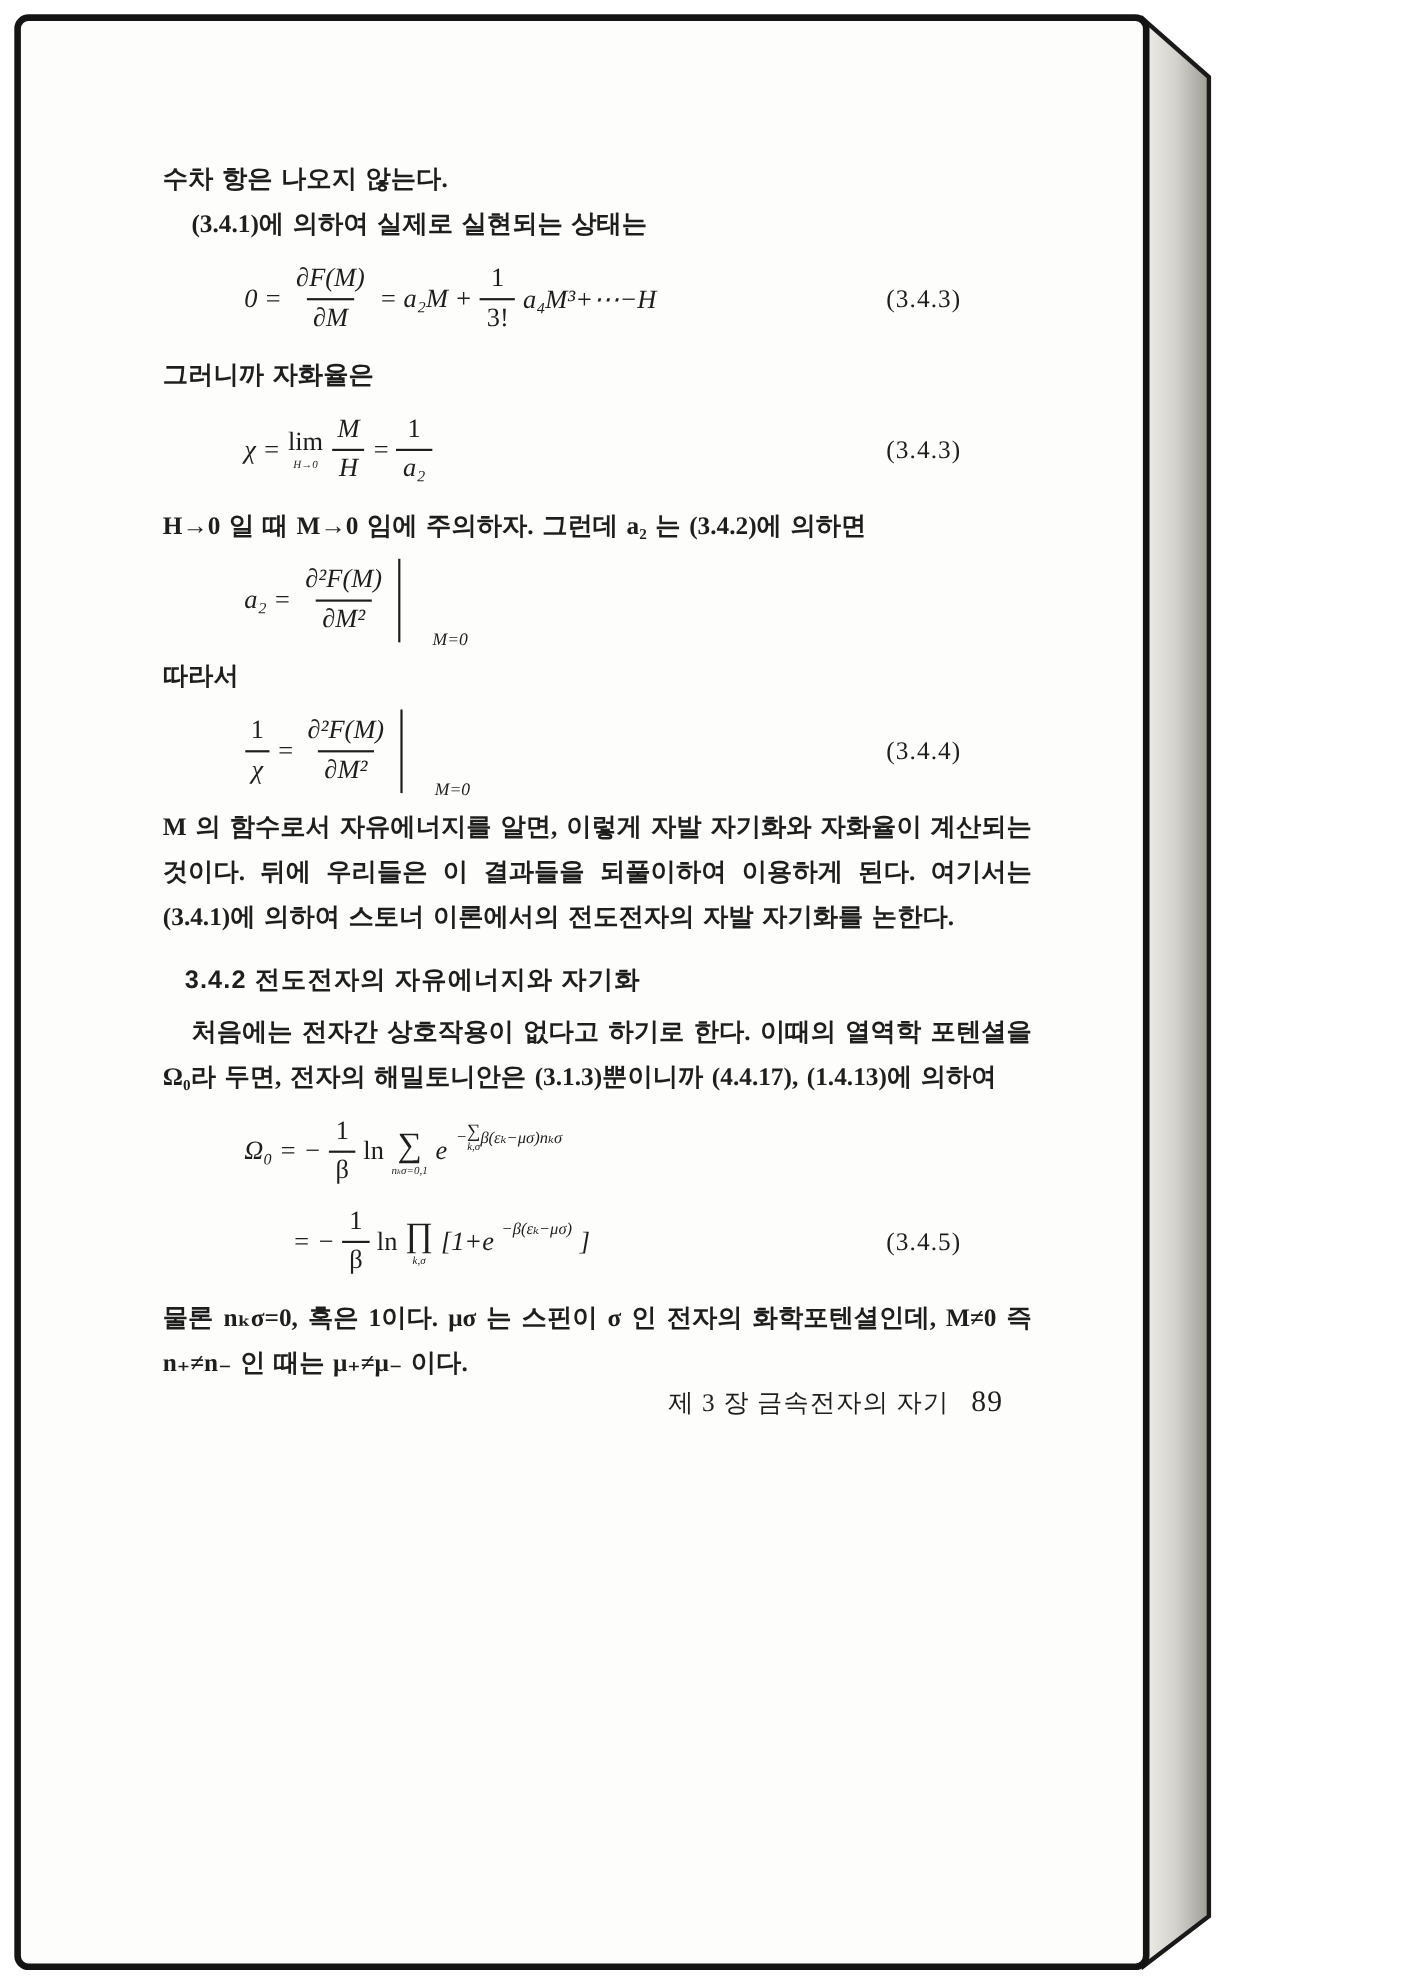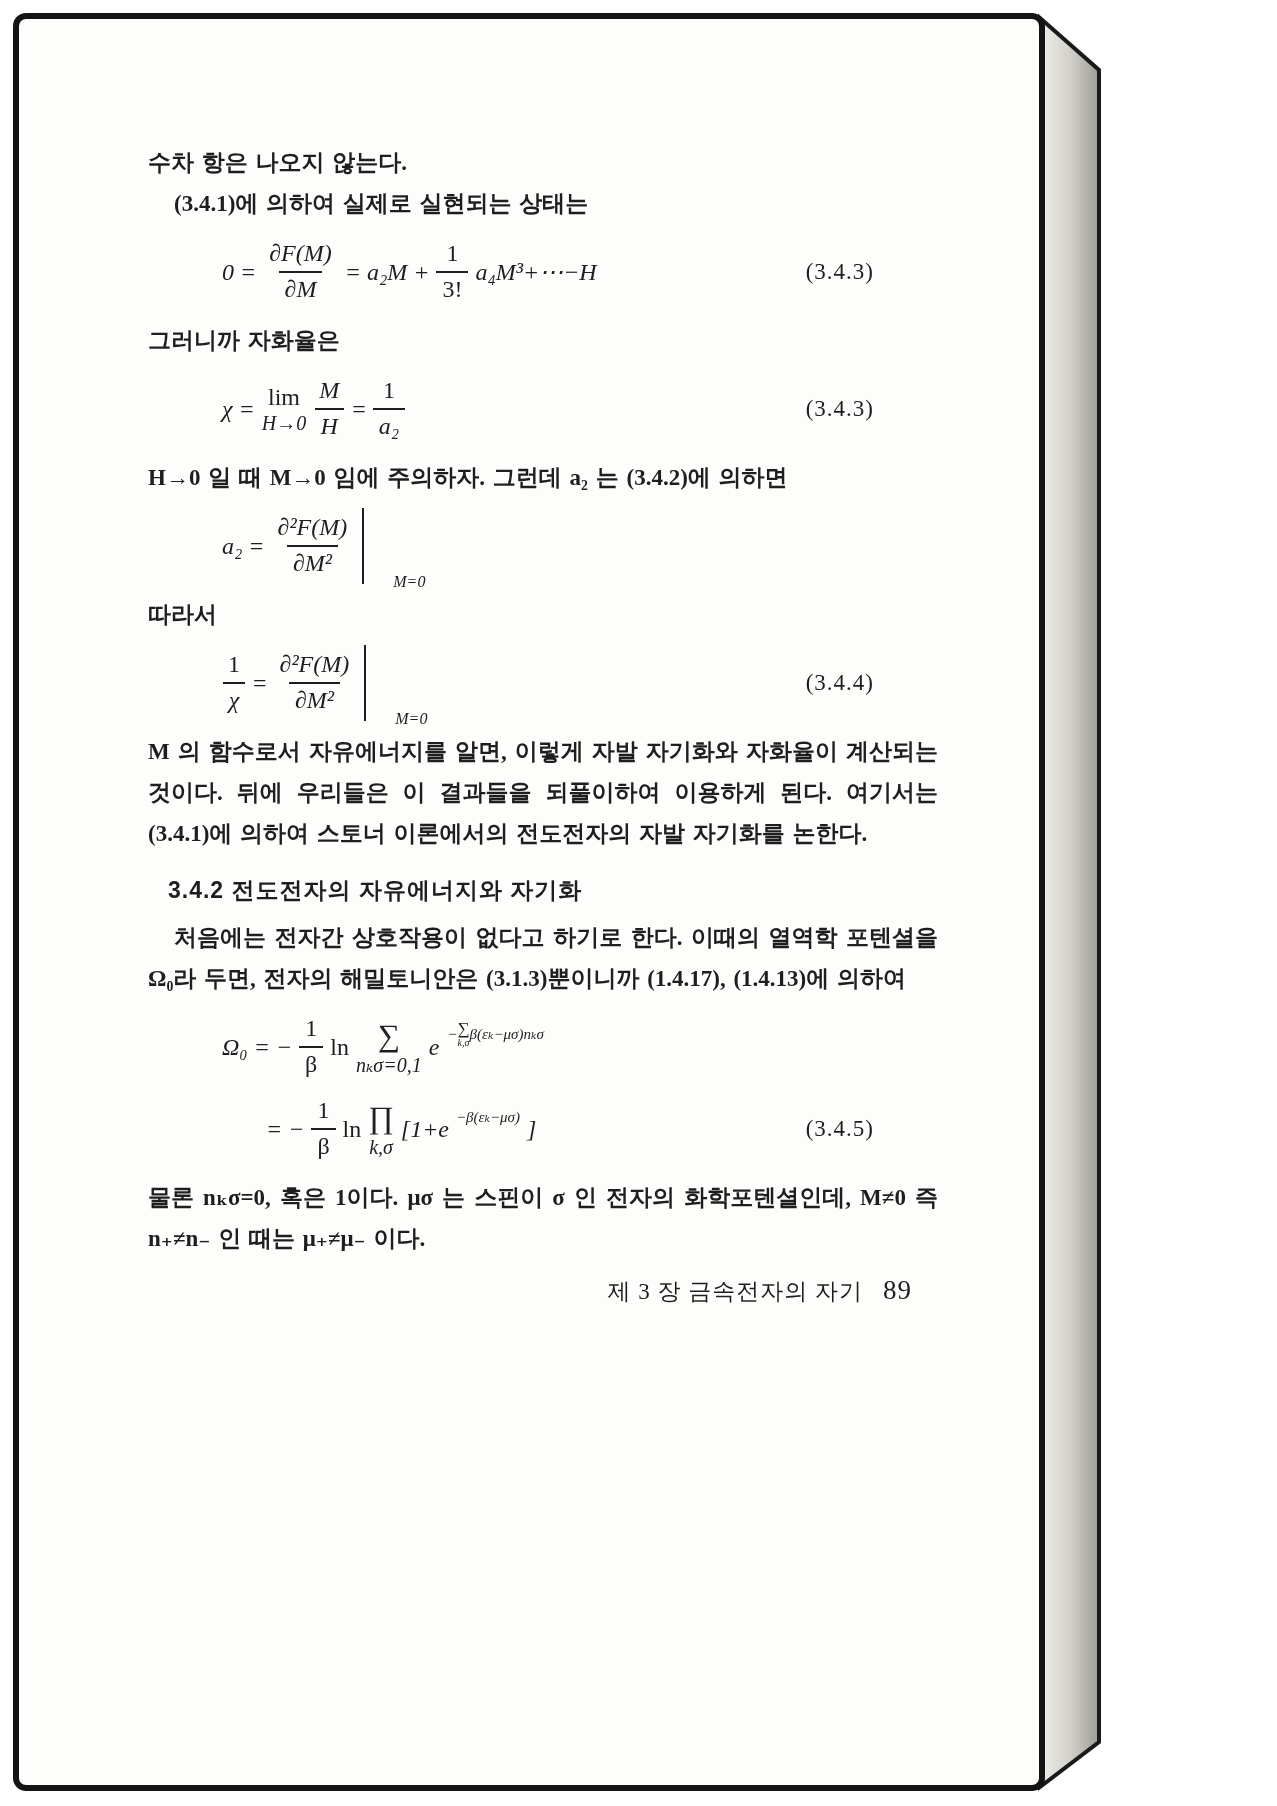--- a/index.html
+++ b/index.html
@@ -56,21 +56,21 @@
     font-style: normal;
     font-size: 23px;
     letter-spacing: 1px;
     font-family: Liberation Serif, serif;
   }
   .frac { display: inline-flex; flex-direction: column; align-items: center; }
   .frac .fn { padding: 0 6px 3px; line-height: 1.15; }
   .frac .fd { border-top: 2px solid #1e1e1e; padding: 3px 6px 0; line-height: 1.15; }
 
   .stack { display: inline-flex; flex-direction: column; align-items: center; line-height: 1; }
-  .stack .sb { font-size: 20px; font-style: italic; margin-top: 4px; }
+  .stack .sb { font-size: 10px; font-style: italic; margin-top: 4px; }
   .bigop { font-size: 31px; font-style: normal; line-height: 1; }
 
   .eval { display: inline-flex; align-items: flex-end; align-self: stretch; margin-left: 2px; gap: 24px; }
   .eval .vb { width: 2px; background: #1e1e1e; align-self: stretch; }
   .eval .es { font-size: 16px; margin-left: 5px; transform: translateY(7px); }
 
   .sup {
     display: inline-flex;
     align-items: center;
     font-size: 15px;
@@ -79,21 +79,20 @@
   }
   .sup .tinyop { font-size: 17px; font-style: normal; line-height: 1; }
   .sup .tinysb { font-size: 10px; margin-top: 1px; }
   .sup2 { font-size: 15px; transform: translateY(-12px); display: inline-block; }
 
   .footer {
     display: flex;
     justify-content: flex-end;
     align-items: baseline;
     gap: 20px;
-    margin-top: 16px;
     padding-right: 26px;
     font-size: 23px;
     letter-spacing: 1px;
   }
   .pageno { font-size: 27px; }
 </style>
 </head>
 <body>
 
 <svg class="frame-svg" width="1277" height="1806" viewBox="0 0 1277 1806">
@@ -178,21 +177,21 @@
       <span class="vb"></span>
       <span class="es">M=0</span>
     </span>
     <span class="tag">(3.4.4)</span>
   </div>
 
   <p class="p">M 의 함수로서 자유에너지를 알면, 이렇게 자발 자기화와 자화율이 계산되는 것이다. 뒤에 우리들은 이 결과들을 되풀이하여 이용하게 된다. 여기서는 (3.4.1)에 의하여 스토너 이론에서의 전도전자의 자발 자기화를 논한다.</p>
 
   <h3 class="head">3.4.2  전도전자의 자유에너지와 자기화</h3>
 
-  <p class="p ind">처음에는 전자간 상호작용이 없다고 하기로 한다. 이때의 열역학 포텐셜을 Ω₀라 두면, 전자의 해밀토니안은 (3.1.3)뿐이니까 (1.4.17), (1.4.13)에 의하여</p>
+  <p class="p ind">처음에는 전자간 상호작용이 없다고 하기로 한다. 이때의 열역학 포텐셜을 Ω₀라 두면, 전자의 해밀토니안은 (3.1.3)뿐이니까 (4.4.17), (1.4.13)에 의하여</p>
 
   <div class="eq">
     <span>Ω₀ = −</span>
     <span class="frac up">
       <span class="fn">1</span>
       <span class="fd">β</span>
     </span>
     <span class="up">ln</span>
     <span class="stack">
       <span class="bigop">∑</span>

